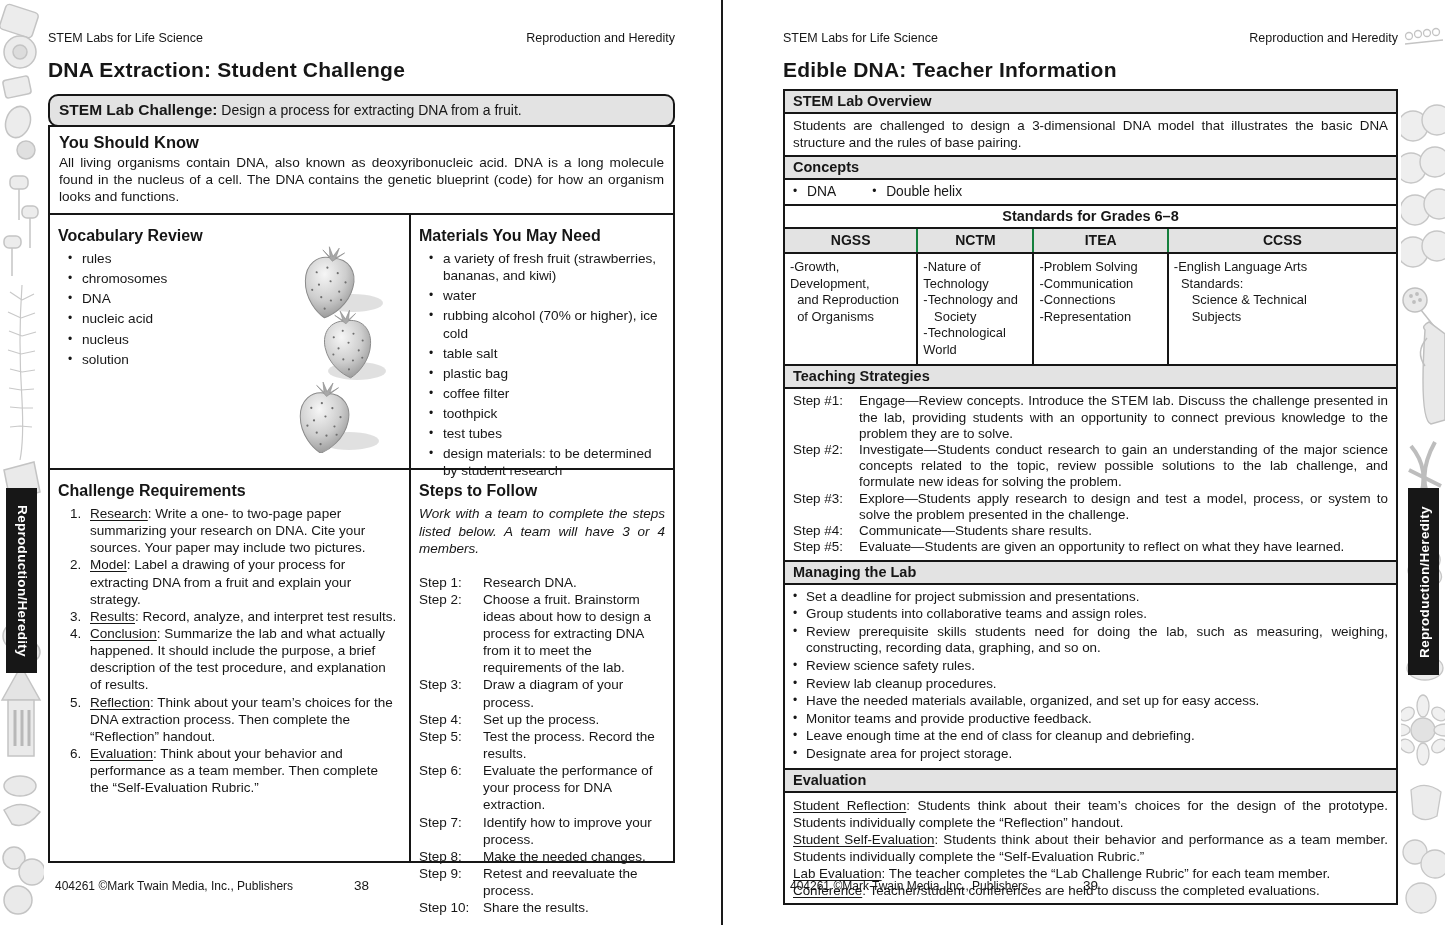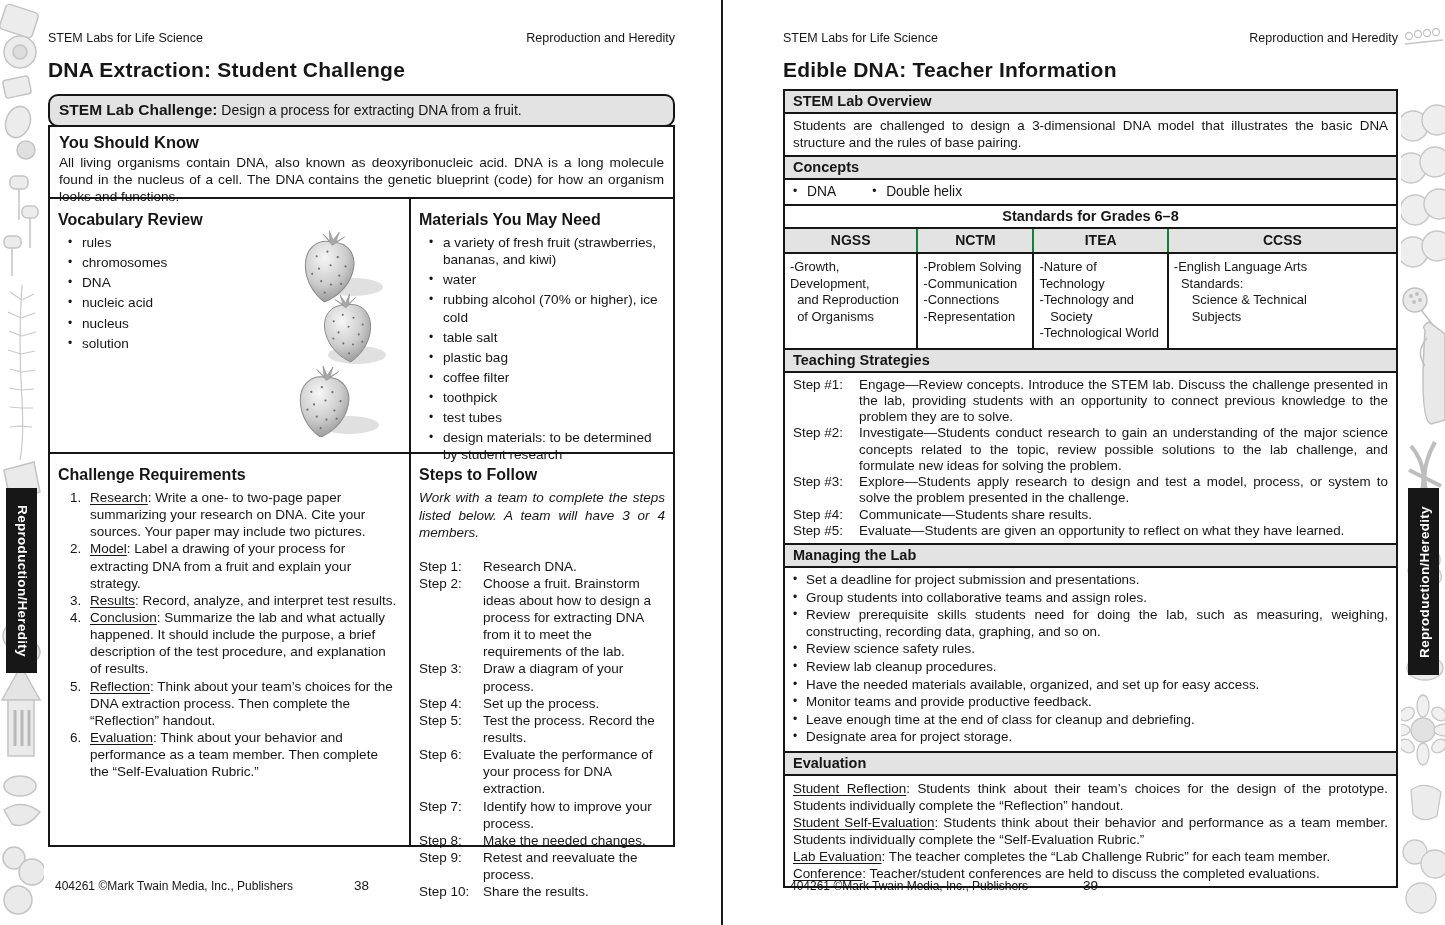--- a/index.html
+++ b/index.html
@@ -29,21 +29,21 @@
   #pageL { left:48px;  width:627px; }
   #pageR { left:783px; width:615px; }
   .pg-header { display:flex; justify-content:space-between; padding-top:31px; font-size:12.5px; }
   h1.pg-title { margin-top:13px; font-size:21px; letter-spacing:.2px; }
   .just { text-align:justify; }
   
   .box { border:2px solid #161616; margin-top:-2px; background:#fff; }
   .box.first { margin-top:12px; }
   .banner { background:#e3e3e3; padding:5px 9px 6px 9px; font-size:14px;border-radius:10px; }
   .banner b { font-size:15.5px; }
-  .ysk { height:74px; padding:6px 9px; }
+  .ysk { height:90px; padding:6px 9px; }
   .ysk h2 { font-size:16.5px; margin-bottom:2px; }
   .body-txt { font-size:13.6px; line-height:1.26; }
   .twocol { display:flex; }
   .twocol .c1 { width:361px; border-right:2px solid #161616; position:relative; padding:12px 8px; }
   .twocol .c2 { flex:1; padding:12px 8px; }
   .twocol h2 { font-size:16px; margin-bottom:5px; }
   #vmbox { height:257px; }
   #csbox { height:395px; }
   .blist { margin-left:10px; }
   .bli { display:flex; font-size:13.6px; line-height:1.26; margin-bottom:3px; }
@@ -374,28 +374,28 @@
     <div class="std-cols">
         <div>NGSS</div>
         <div>NCTM</div>
         <div>ITEA</div>
         <div>CCSS</div>
       </div>
     <div class="std-body">
         <div>-Growth, Development,
   and Reproduction
   of Organisms</div>
+        <div>-Nature of Technology
+-Technology and
+   Society
+-Technological World</div>
         <div>-Problem Solving
 -Communication
 -Connections
 -Representation</div>
-        <div>-Nature of Technology
--Technology and
-   Society
--Technological World</div>
         <div>-English Language Arts
   Standards:
      Science &amp; Technical
      Subjects</div>
       </div>
 
     <div class="row-hdr">Teaching Strategies</div>
     <div class="row-body">
         <div class="tstep">
         <div class="lbl">Step #1:</div>

